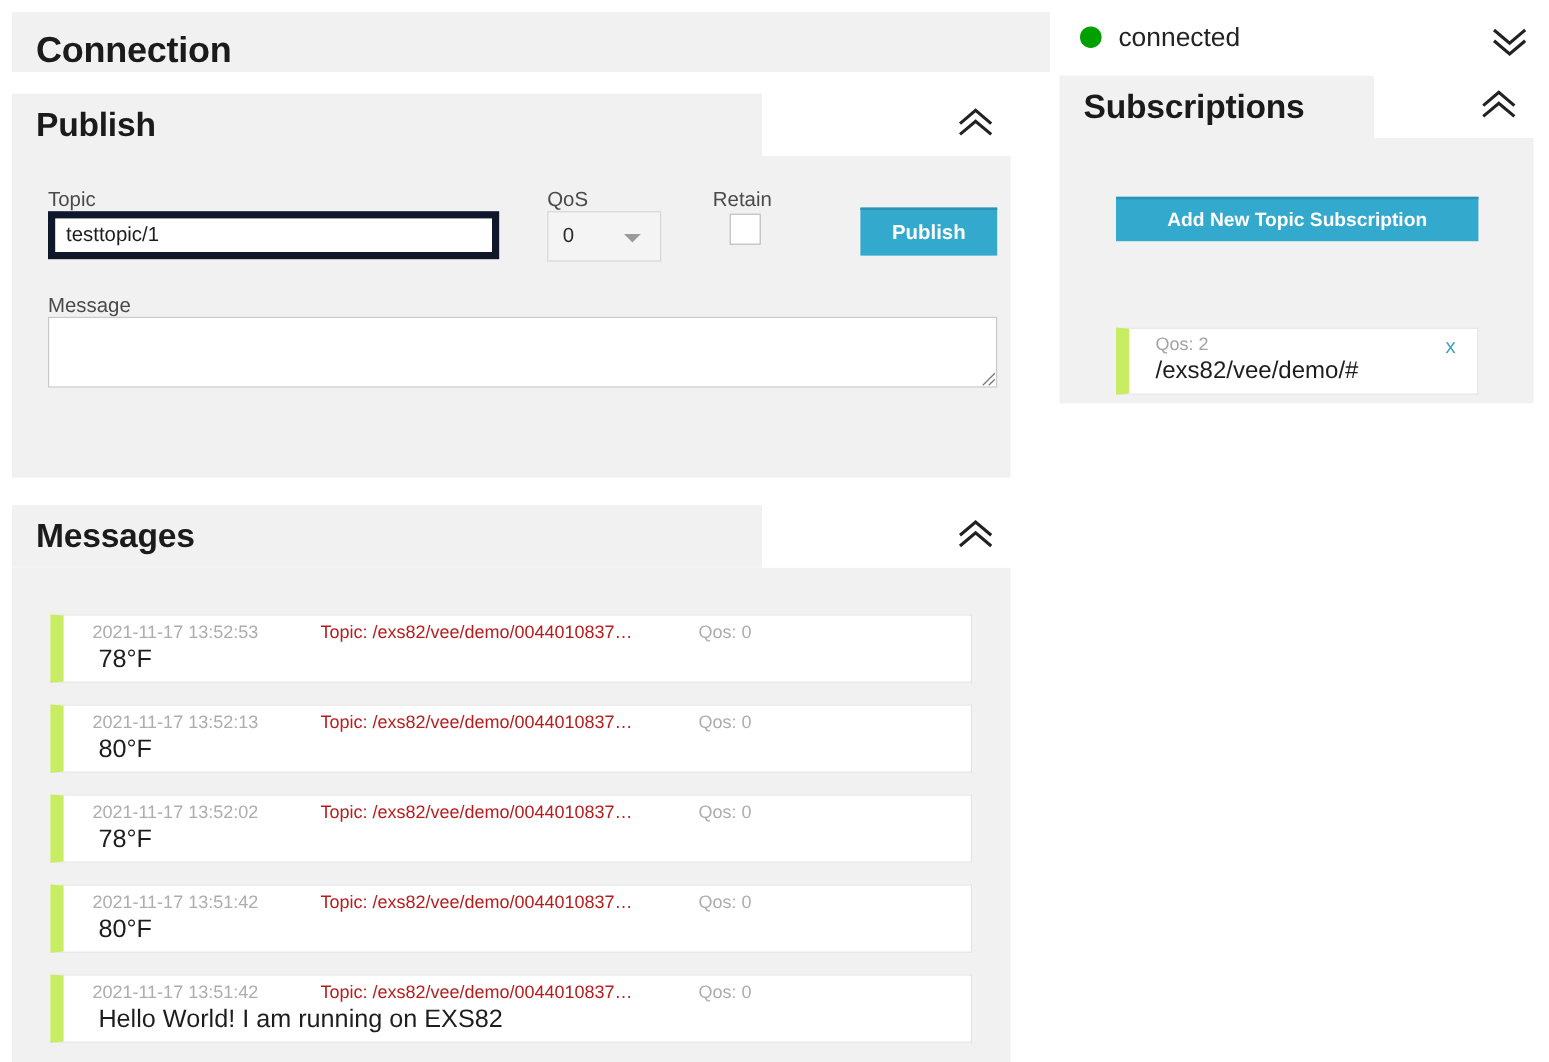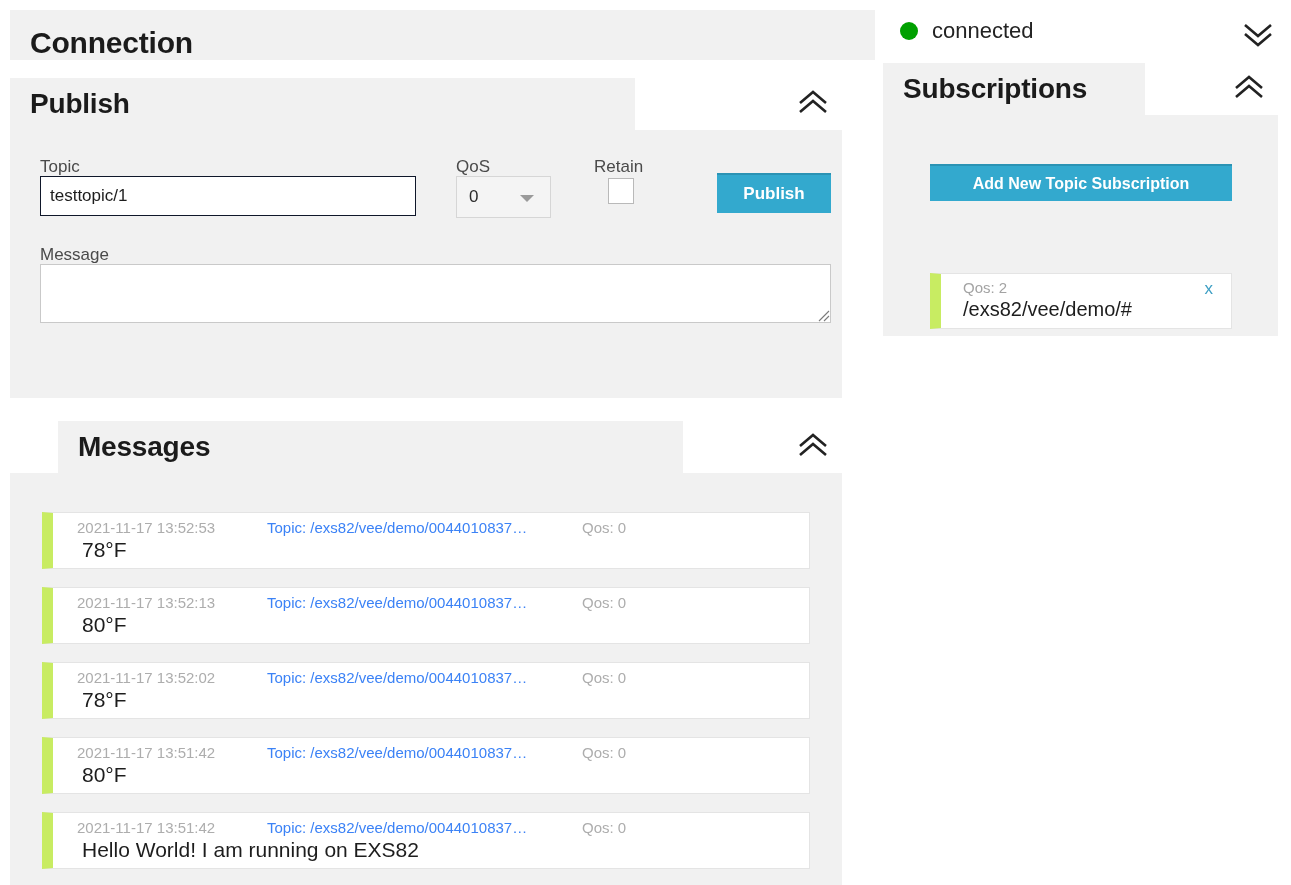--- a/index.html
+++ b/index.html
@@ -105,21 +105,21 @@
   #publish-card .card-body { height: 268px; padding: 0; position: relative; }
 
   .field-label {
     font-size: 17px;
     color: #4a4a4a;
     position: absolute;
   }
   .text-input {
     position: absolute;
     background: #ffffff;
-    border: 1px solid #0f172a;
+    border: 6px solid #0f172a;
     font-size: 17px;
     color: #1d1d1d;
     padding: 0 9px;
     font-family: "Liberation Sans", sans-serif;
     outline: none;
   }
   #topic-label { left: 30px; top: 27px; }
   #topic-input { left: 30px; top: 46px; width: 376px; height: 40px; }
 
   #qos-label { left: 446px; top: 27px; }
@@ -250,21 +250,21 @@
     position: absolute;
     right: 18px;
     top: 5px;
     font-size: 17px;
     color: #3e9fc4;
     cursor: pointer;
   }
 
   
   #messages-card { left: 10px; top: 421px; width: 832px; }
-  #messages-card .card-head-tab { width: 625px; margin-left: 48px; }
+  #messages-card .card-head-tab { width: 625px; }
   #messages-card .card-toggle { right: 12px; }
   #messages-card .card-body {
     height: 464px;
     padding: 39px 32px 0 32px;
   }
   .msg-row {
     position: relative;
     background: #ffffff;
     border: 1px solid #e4e4e4;
     border-left: 11px solid #c8ec62;
@@ -282,21 +282,21 @@
     position: absolute;
     left: 24px;
     font-size: 15px;
     color: #adadad;
     white-space: nowrap;
   }
   .msg-topic {
     position: absolute;
     left: 214px;
     font-size: 15px;
-    color: #3b82f6;
+    color: #b91c1c;
     white-space: nowrap;
   }
   .msg-qos {
     position: absolute;
     left: 529px;
     font-size: 15px;
     color: #adadad;
     white-space: nowrap;
   }
   .msg-payload {

